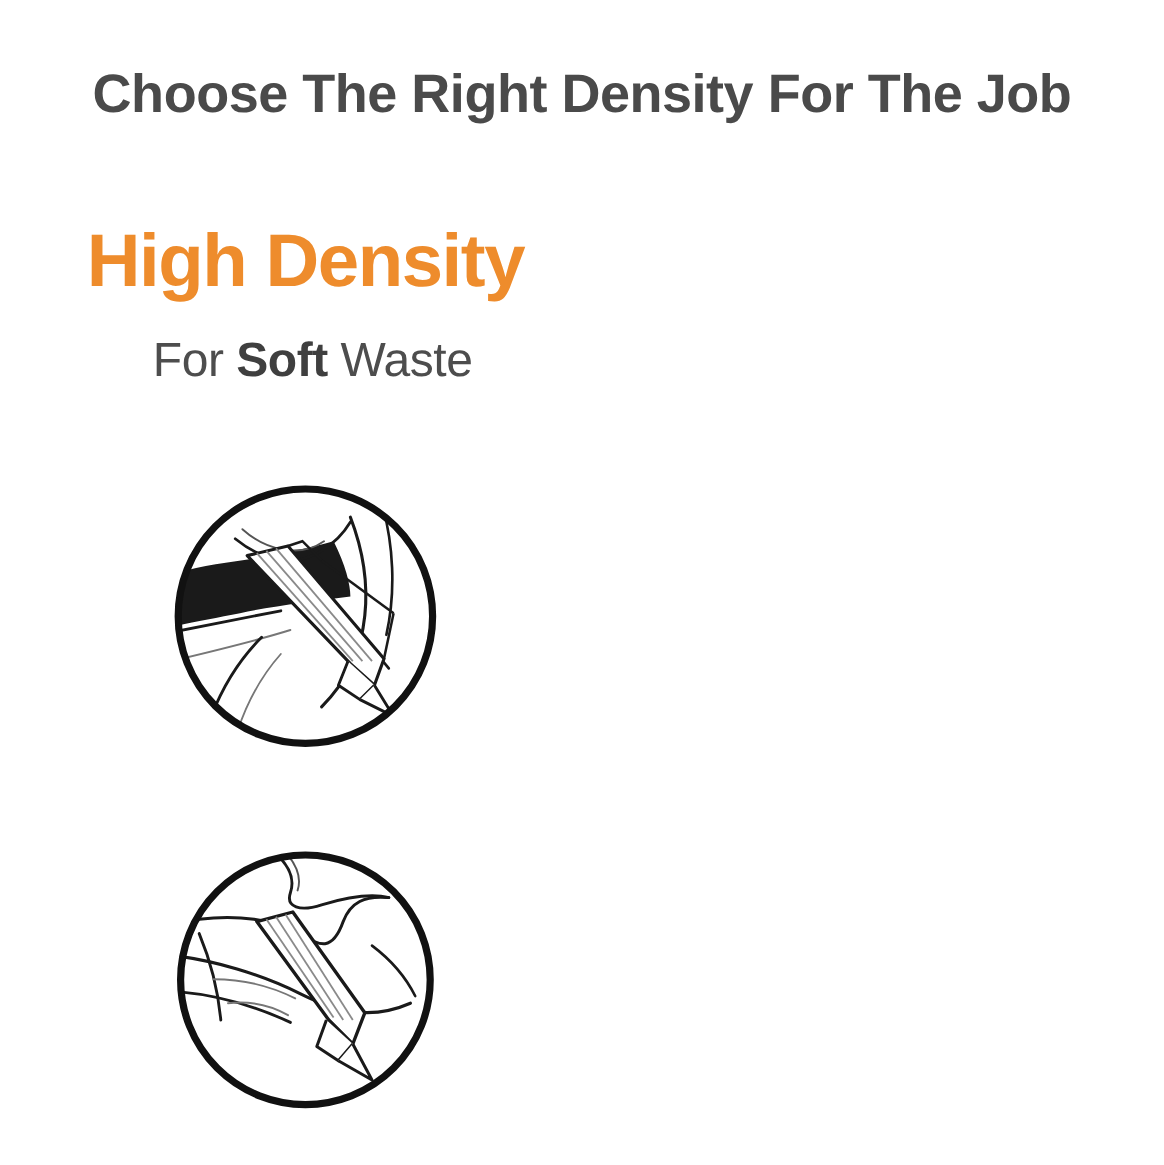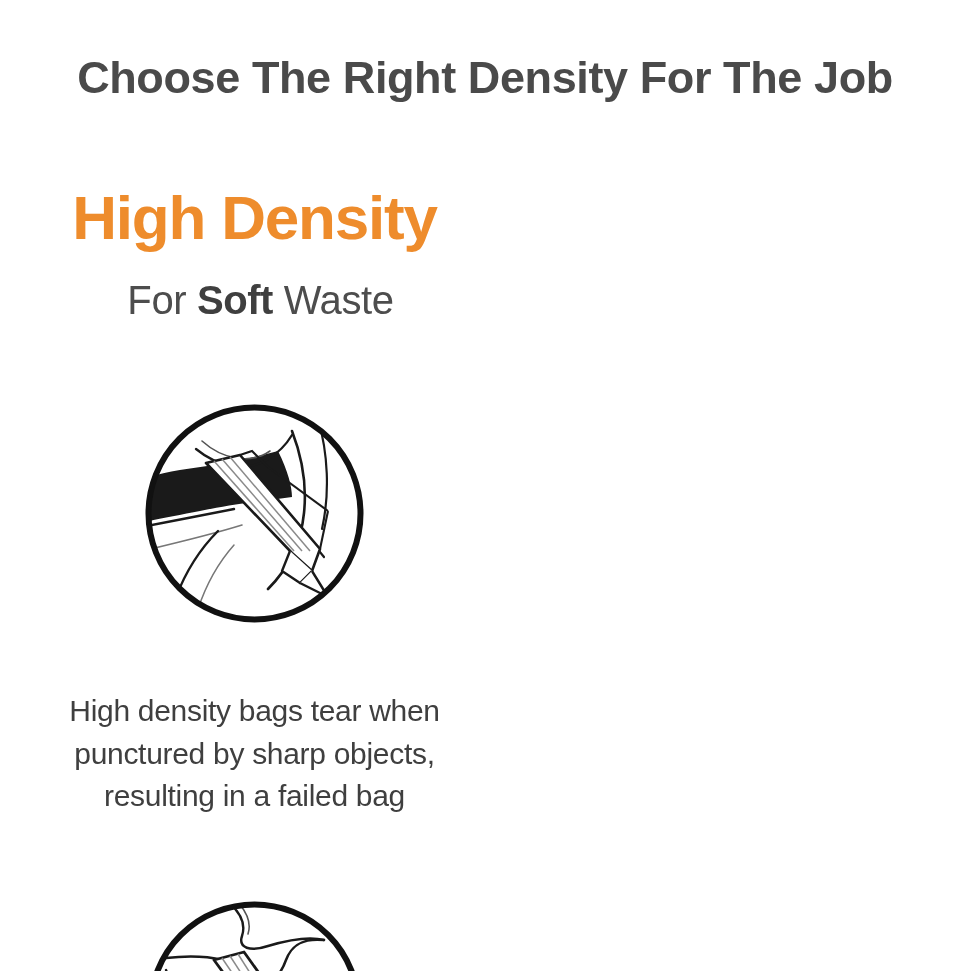--- a/index.html
+++ b/index.html
@@ -164,21 +164,20 @@
               <path d="M98 54 L110 50 L126 66" fill="none" stroke="#1a1a1a" stroke-width="2.1"></path>
               <path d="M126 66 L186 110" fill="none" stroke="#1a1a1a" stroke-width="2.1"></path>
               <path d="M186 110 L178 148" fill="none" stroke="#1a1a1a" stroke-width="2.1"></path>
             </g>
           </g>
 
           <circle cx="112.5" cy="112.5" r="106" fill="none" stroke="#111111" stroke-width="6"></circle>
         </svg>
       </div>
 
-      <div class="caption">High density bags tear when punctured by sharp objects, resulting in a failed bag</div>
     </div>
 
     <div class="column right">
 
 
 
       <div class="illustration-wrap">
         <svg viewBox="0 0 225 225" xmlns="http://www.w3.org/2000/svg">
           <defs>
             <clipPath id="clipR">

